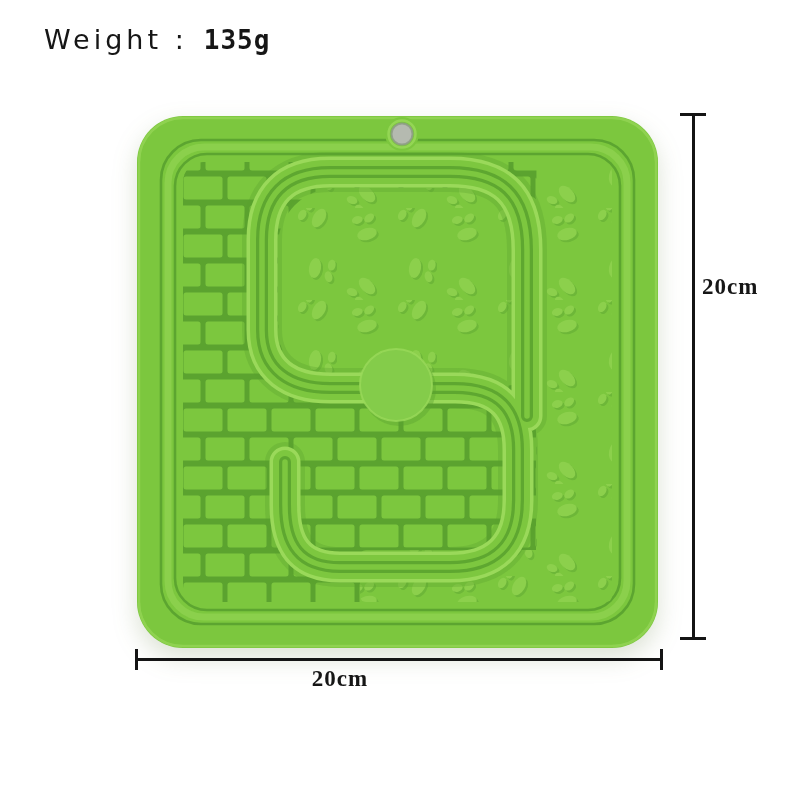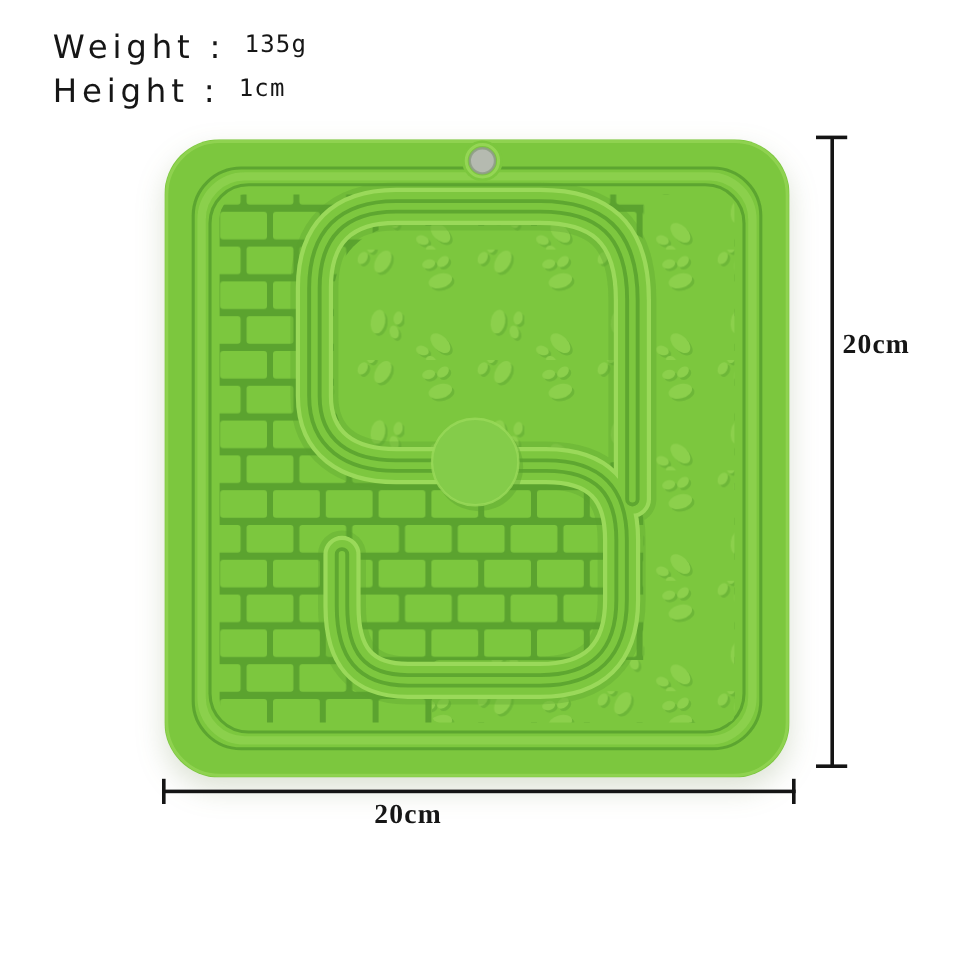--- a/index.html
+++ b/index.html
@@ -18,28 +18,28 @@
     --text-color:#161616;
   }
   *{margin:0;padding:0;box-sizing:border-box;}
   html,body{background:var(--background);}
   .scene{
     position:relative;width:800px;height:800px;background:var(--background);
     overflow:hidden;font-family:"DejaVu Sans",sans-serif;color:var(--text-color);
   }
   
   .spec{position:absolute;left:44px;top:24px;display:flex;flex-direction:column;gap:6px;}
-  .spec-row{display:flex;align-items:flex-start;gap:16px;}
+  .spec-row{display:flex;align-items:flex-end;gap:16px;}
   .spec-label{
     font-family:"DejaVu Sans",sans-serif;font-size:27px;font-weight:500;
     letter-spacing:4px;color:var(--text-color);
   }
   .spec-value{
-    font-family:"DejaVu Sans Mono","DejaVu Sans",monospace;font-size:20px;
-    font-weight:400;letter-spacing:1px;color:var(--text-color);
+    font-family:"DejaVu Sans Mono","DejaVu Sans",monospace;font-size:26px;
+    font-weight:700;letter-spacing:1px;color:var(--text-color);
   }
   
   .mat-svg{
     position:absolute;left:137px;top:116px;width:521px;height:532px;
     filter:drop-shadow(0 10px 12px rgba(80,110,40,0.20));
   }
   .mat-body{fill:var(--mat-bright);}
   .mat-edge{fill:none;stroke:var(--mat-highlight);stroke-width:2.5;opacity:.65;}
   .ring{fill:none;stroke:var(--mat-groove);stroke-width:2.6;opacity:.95;}
   .ring-hi{fill:none;stroke:var(--mat-highlight);stroke-width:7;opacity:.5;}
@@ -77,24 +77,20 @@
 </style>
 </head>
 <body>
 
 <div class="scene">
 
   <div class="spec">
     <div class="spec-row">
       <span class="spec-label">Weight :</span>
       <span class="spec-value">135g</span>
-    </div>
-    <div class="spec-row">
-      <span class="spec-label">Height :</span>
-      <span class="spec-value">1cm</span>
     </div>
   </div>
 
   <svg class="mat-svg" viewBox="0 0 521 532" aria-hidden="true">
     <defs>
       <pattern id="bricks" width="44" height="58" patternUnits="userSpaceOnUse">
         <rect class="brick-bg" x="0" y="0" width="44" height="58"></rect>
         <rect class="brick" x="2.5" y="2.5" width="39" height="23" rx="2.5"></rect>
         <rect class="brick" x="-19.5" y="31.5" width="39" height="23" rx="2.5"></rect>
         <rect class="brick" x="24.5" y="31.5" width="39" height="23" rx="2.5"></rect>

